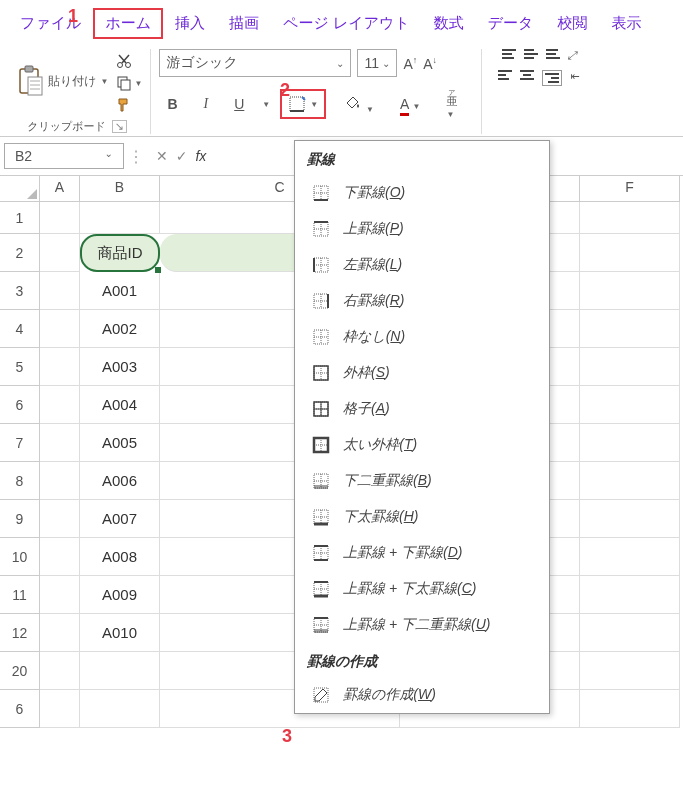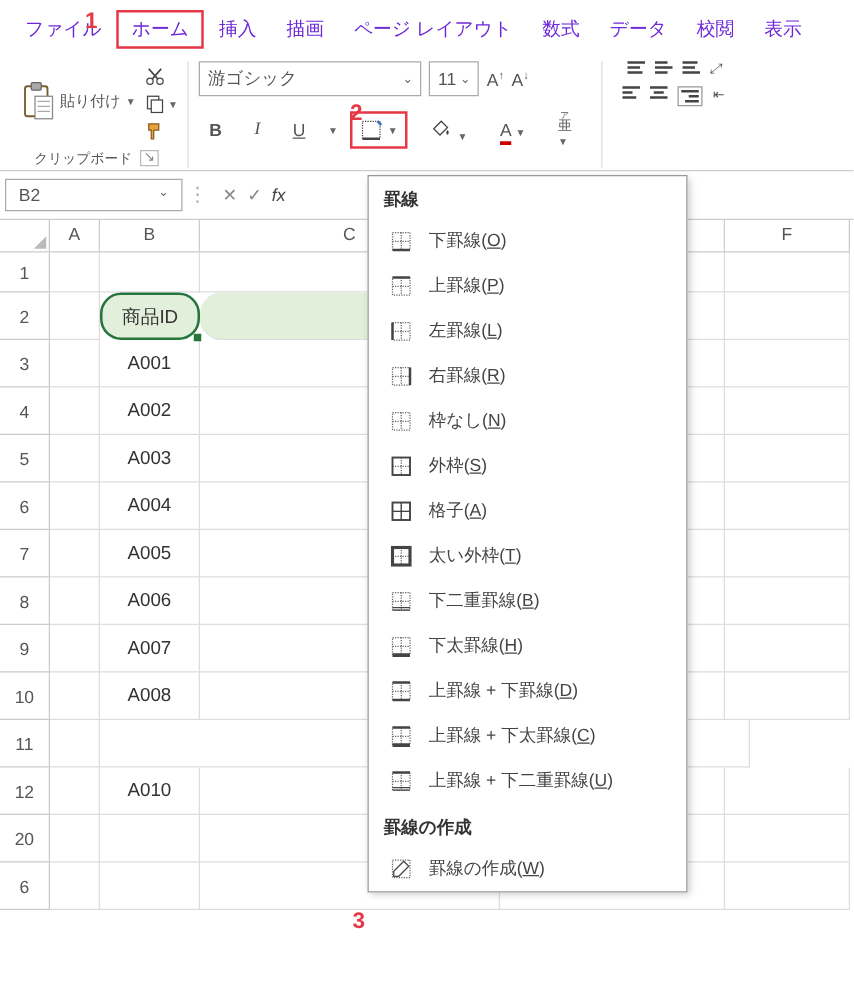--- a/index.html
+++ b/index.html
@@ -85,21 +85,21 @@
     }
     .font-row1 {
       display: flex;
       align-items: center;
       gap: 6px;
     }
     .font-dropdown {
       border: 1px solid #aaa;
       padding: 2px 6px;
       font-size: 14px;
-      width: 178px;
+      width: 192px;
       height: 28px;
       display: flex;
       align-items: center;
       justify-content: space-between;
     }
     .size-dropdown {
       border: 1px solid #aaa;
       padding: 2px 6px;
       font-size: 14px;
       width: 40px;
@@ -153,21 +153,21 @@
     .namebox-row {
       display: flex;
       align-items: center;
       padding: 6px 4px;
       gap: 4px;
       border-bottom: 1px solid #ccc;
     }
     .name-box {
       border: 1px solid #aaa;
       padding: 4px 10px;
-      width: 142px;
+      width: 120px;
       display: flex;
       justify-content: space-between;
       font-size: 14px;
       color: #555;
     }
     .fx-btns {
       display: flex;
       gap: 8px;
       color: #888;
       font-size: 14px;
@@ -268,20 +268,21 @@
     .dropdown {
       position: absolute;
       left: 294px;
       top: 140px;
       width: 256px;
       background: #fff;
       border: 1px solid #999;
       box-shadow: 2px 2px 6px rgba(0,0,0,0.2);
       z-index: 10;
       font-size: 14px;
+      font-style: italic;
     }
     .dropdown-section-title {
       font-weight: bold;
       padding: 10px 12px 6px 12px;
       color: #333;
     }
     .dropdown-item {
       display: flex;
       align-items: center;
       gap: 12px;
@@ -562,20 +563,21 @@
     <div class="row-header">10</div>
     <div class="cell cell-A"></div>
     <div class="cell cell-B">A008</div>
     <div class="cell cell-C">コーンクリ</div>
     <div class="cell cell-E"></div>
     <div class="cell cell-F"></div>
   </div>
   <div class="row rowN">
     <div class="row-header">11</div>
     <div class="cell cell-A"></div>
+    <div class="cell cell-B">A009</div>
     <div class="cell cell-C"></div>
     <div class="cell cell-E"></div>
     <div class="cell cell-F"></div>
   </div>
   <div class="row rowN">
     <div class="row-header">12</div>
     <div class="cell cell-A"></div>
     <div class="cell cell-B">A010</div>
     <div class="cell cell-C">ミネ</div>
     <div class="cell cell-E"></div>

